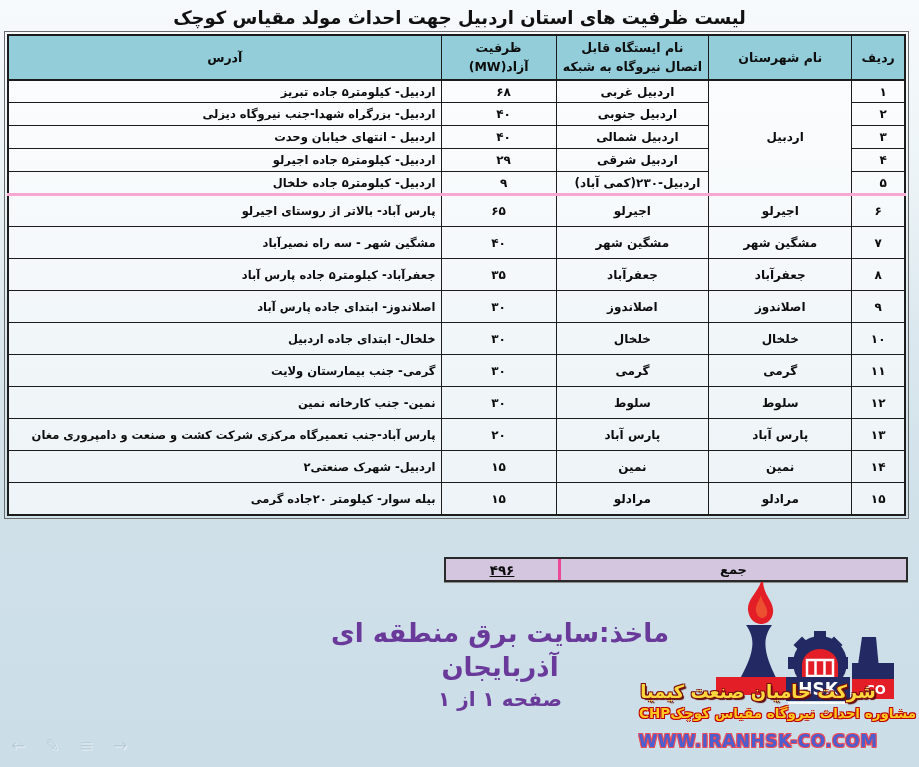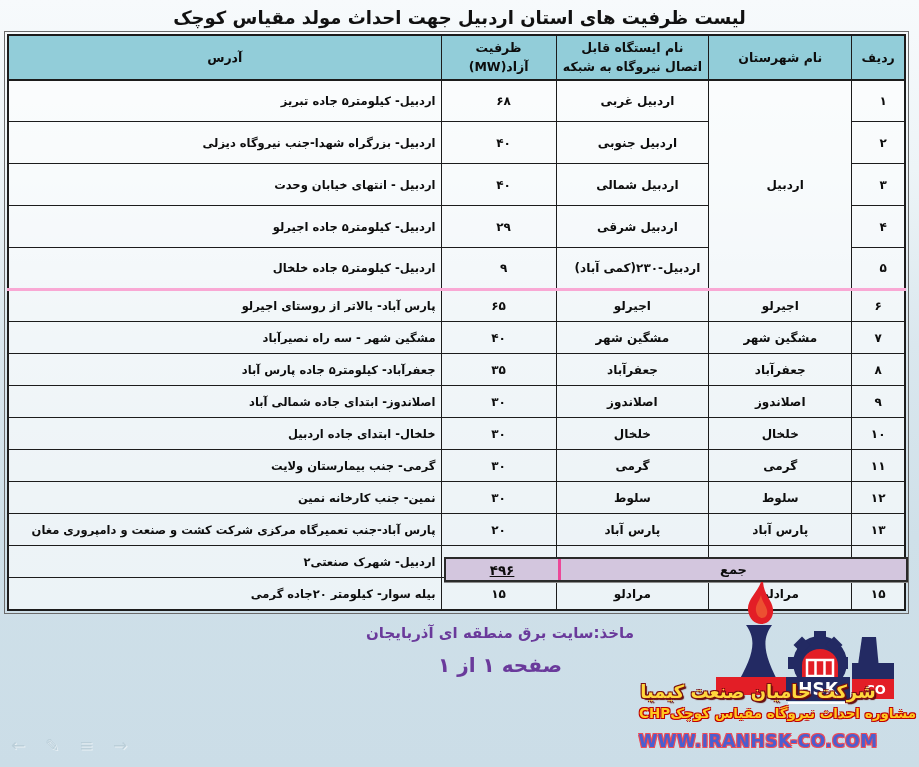--- a/index.html
+++ b/index.html
@@ -24,21 +24,21 @@
   }
   .cap-table th, .cap-table td {
     border:1px solid #1c1c1c; font-weight:bold; color:#0d0d0d;
     vertical-align:middle; padding:2px 6px; overflow:hidden;
   }
   .cap-table thead th {
     background:#92cdd9; height:44px; font-size:12.5px;
     text-align:center; border-bottom:2px solid #1c1c1c; line-height:1.55;
   }
   .cap-table tbody td { background:rgba(255,255,255,0.62); font-size:12px; text-align:center; }
-  .cap-table tbody tr.r5 td { height:42px;padding-left:16px; }
+  .cap-table tbody tr.r5 td { height:23px;padding-left:16px; }
   .cap-table tbody tr.r10 td { height:32px; }
   .cap-table td.addr { text-align:start; font-size:11.5px; padding:2px 5px; }
   .cap-table tbody tr.sep td { border-top:3px solid #f9a8d4; }
   .col-no { width:53px; } .col-county { width:143px; } .col-station { width:152px; }
   .col-cap { width:115px; } .col-addr { width:432px; }
   .total-row {
     position:absolute; top:557px; left:444px; width:464px; height:25px;
     display:flex; direction:rtl; border:2px solid #2a2a2a; background:#d3c6de;
     box-shadow:0 1px 0 #8a8a8a;
   }
@@ -47,21 +47,21 @@
     justify-content:center; font-size:13px; font-weight:bold; color:#0d0d0d;
   }
   .total-value {
     width:112px; display:flex; align-items:center; justify-content:center;
     font-size:13.5px; font-weight:bold; color:#0d0d0d;text-decoration:underline;
   }
   .source-block {
     position:absolute; top:616px; left:280px; width:440px;
     text-align:center; color:#6a3a9b; font-weight:bold;
   }
-  .source-line { font-size:15px; line-height:34px; }
+  .source-line { font-size:26px; line-height:34px; }
   .page-line { font-size:20px; line-height:30px; }
   .logo { position:absolute; top:581px; left:716px; width:180px; height:126px; }
   .company-block { position:absolute; top:680px; left:600px; width:316px; text-align:center; }
   .company-name {
     font-size:18px; font-weight:bold; color:#ffd83d; line-height:24px;
     text-shadow:1px 1px 0 #7a1010,-1px -1px 0 #7a1010,1px -1px 0 #7a1010,-1px 1px 0 #7a1010,2px 2px 1px #5c0b0b;
   }
   .company-tagline {
     font-size:13.5px; font-weight:bold; color:#ffc71f; line-height:18px;
     text-shadow:1px 1px 0 #c00000,-1px -1px 0 #c00000,1px -1px 0 #c00000,-1px 1px 0 #c00000;
@@ -156,21 +156,21 @@
       <td>جعفرآباد</td>
       <td>جعفرآباد</td>
       <td>۳۵</td>
       <td class="addr">جعفرآباد- کیلومتر۵ جاده پارس آباد</td>
     </tr>
     <tr class="r10">
       <td>۹</td>
       <td>اصلاندوز</td>
       <td>اصلاندوز</td>
       <td>۳۰</td>
-      <td class="addr">اصلاندوز- ابتدای جاده شمالی آباد</td>
+      <td class="addr">اصلاندوز- ابتدای جاده پارس آباد</td>
     </tr>
     <tr class="r10">
       <td>۱۰</td>
       <td>خلخال</td>
       <td>خلخال</td>
       <td>۳۰</td>
       <td class="addr">خلخال- ابتدای جاده اردبیل</td>
     </tr>
     <tr class="r10">
       <td>۱۱</td>

